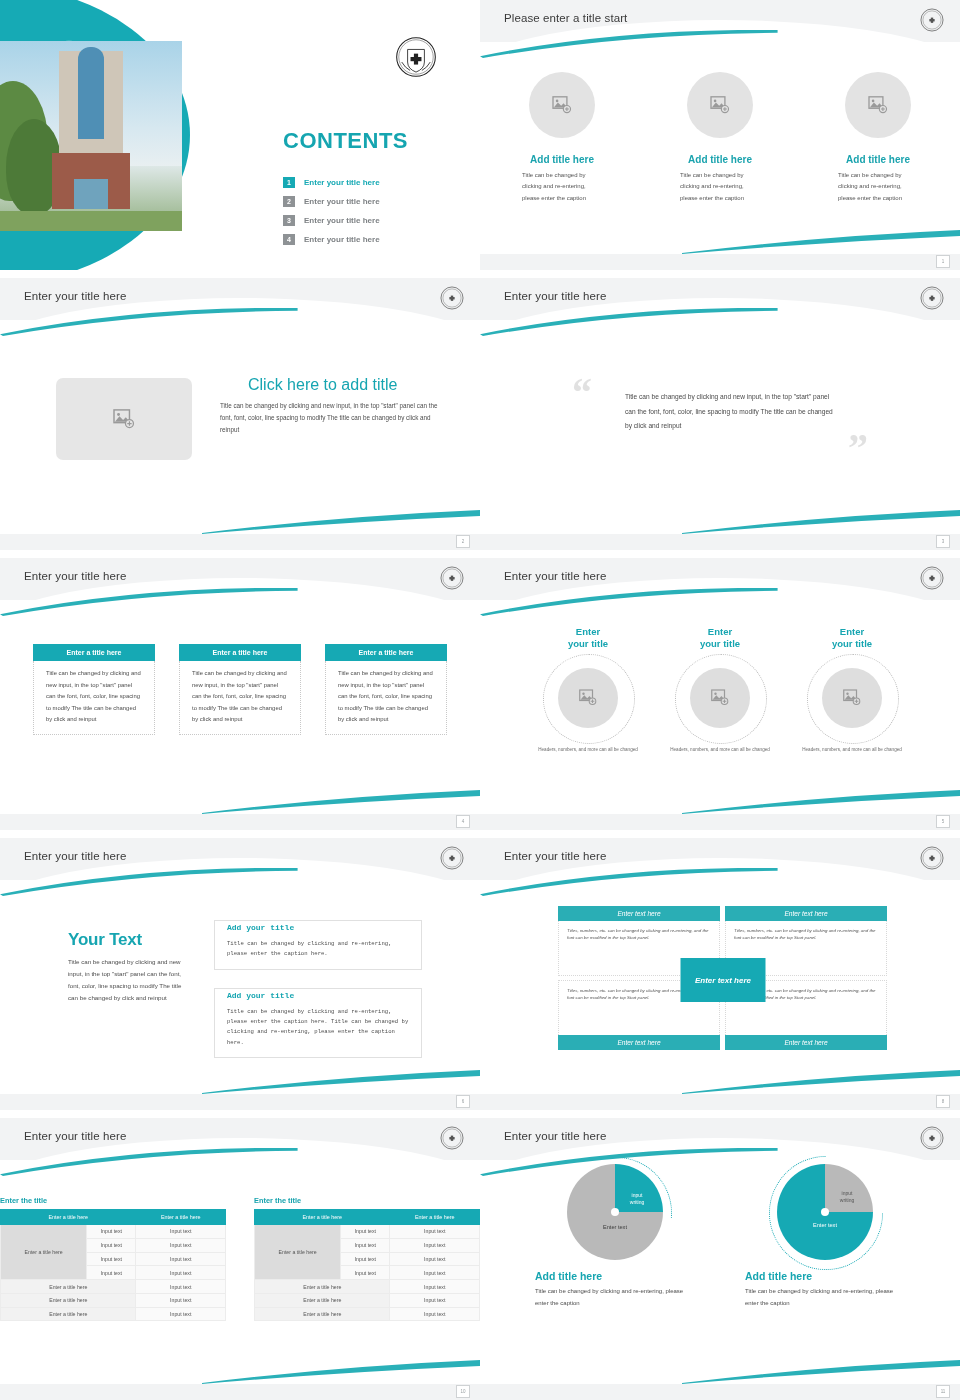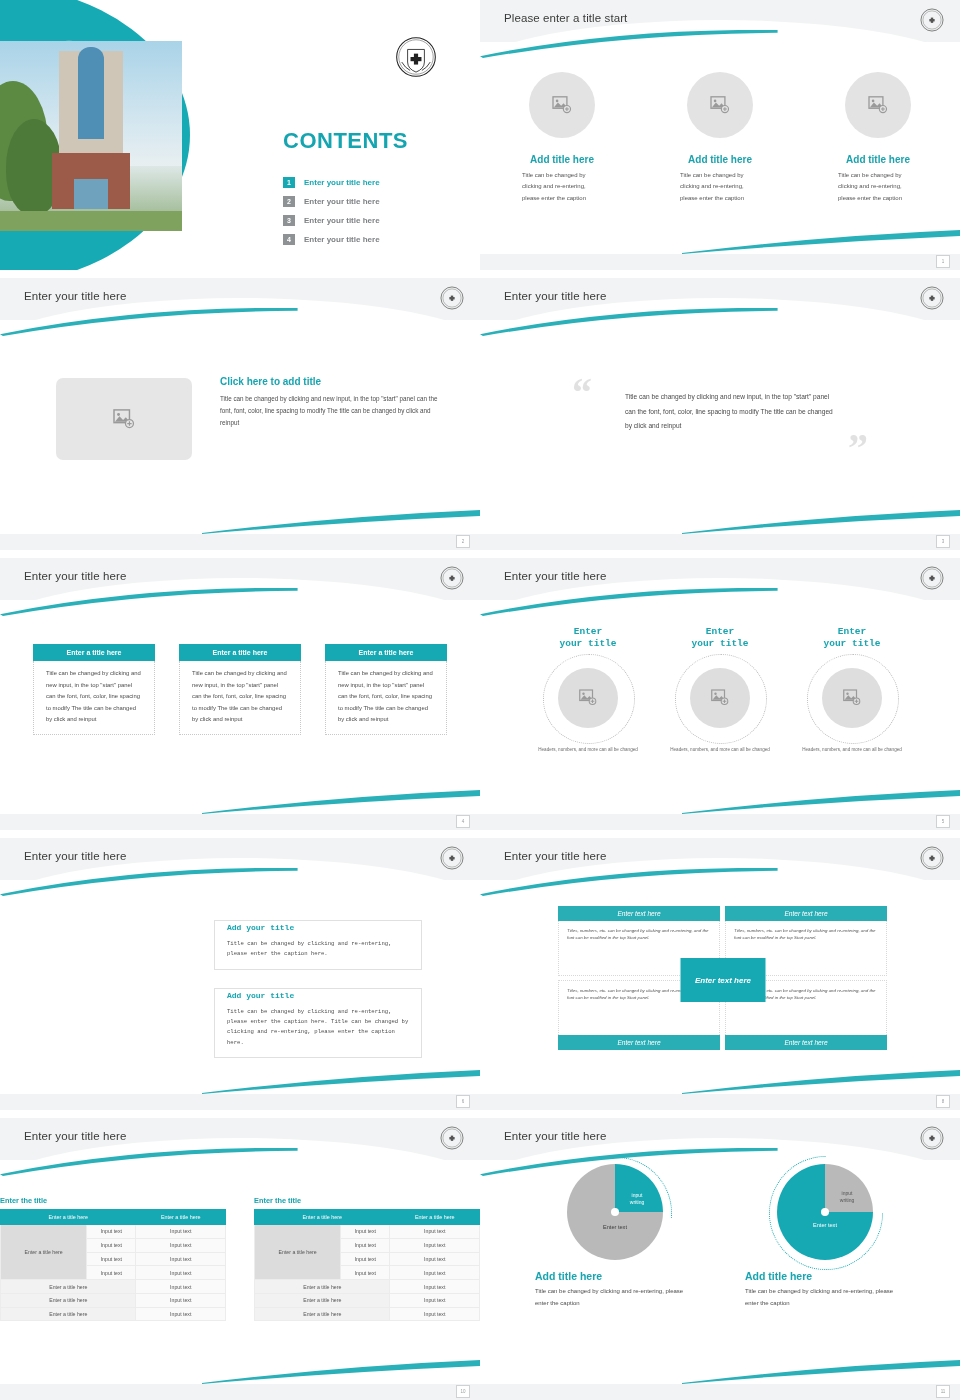--- a/index.html
+++ b/index.html
@@ -49,38 +49,38 @@
   .circ{width:66px;height:66px;border-radius:50%;background:#e3e3e3;display:flex;align-items:center;justify-content:center;}
   .imgico{width:20px;height:18px;}
   .col3{position:absolute;top:72px;left:0;width:100%;display:flex;justify-content:center;gap:66px;}
   .col3 .c{width:92px;display:flex;flex-direction:column;align-items:center;}
   .c-title{margin-top:16px;font-size:10px;font-weight:bold;color:#1aa3ae;}
   .c-desc{margin-top:5px;font-size:6px;line-height:1.9;color:#555;text-align:left;width:80px;}
 
   
   .imgbox{position:absolute;left:56px;top:100px;width:136px;height:82px;background:#e6e6e6;border-radius:7px;display:flex;align-items:center;justify-content:center;}
   .s3txt{position:absolute;left:220px;top:98px;width:222px;}
-  .s3-h{font-size:10px;font-weight:bold;color:#16a5b1;}
+  .s3-h{font-size:16px;font-weight:normal;color:#16a5b1;margin-left:28px;}
   .s3-p{margin-top:6px;font-size:6.3px;line-height:1.92;color:#4d4d4d;}
 
   
   .qmark{position:absolute;font-size:40px;line-height:1;color:#e1e1e1;font-family:"Liberation Serif",serif;font-weight:bold;}
   .q-text{position:absolute;left:145px;top:112px;width:210px;font-size:6.6px;line-height:2.2;color:#4a4a4a;}
 
   
   .bcards{position:absolute;top:86px;left:0;width:100%;display:flex;justify-content:center;gap:24px;}
   .bcard{width:122px;}
   .bcard .bar{height:17px;background:#16a9b4;color:#fff;font-size:7px;font-weight:bold;display:flex;align-items:center;justify-content:center;}
   .bcard .bd{border-left:1px dotted #c8c8c8;border-right:1px dotted #c8c8c8;border-bottom:1px dotted #c8c8c8;padding:7px 12px 8px;
              font-size:5.9px;line-height:1.95;color:#4d4d4d;}
 
   
   .rings{position:absolute;top:68px;left:0;width:100%;display:flex;justify-content:center;gap:20px;}
   .ring{width:112px;display:flex;flex-direction:column;align-items:center;}
-  .ring-h{font-size:9.5px;font-weight:bold;color:#16a5b1;text-align:center;line-height:1.25;font-family:Liberation Mono, monospace;}
+  .ring-h{font-size:9.5px;font-weight:bold;color:#16a5b1;text-align:center;line-height:1.25;}
   .ring-wrap{position:relative;margin-top:4px;width:98px;height:88px;display:flex;align-items:center;justify-content:center;}
   .ring-out{position:absolute;left:4px;top:0;width:90px;height:88px;border:1px dotted #bdbdbd;border-radius:50%;}
   .ring-in{width:60px;height:60px;border-radius:50%;background:#dedede;display:flex;align-items:center;justify-content:center;}
   .ring-cap{margin-top:4px;font-size:4.6px;line-height:1.7;color:#6d6d6d;text-align:center;}
 
   
   .s7-left{position:absolute;left:68px;top:92px;width:122px;}
   .s7-h{font-size:17px;font-weight:bold;color:#16a5b1;letter-spacing:-.2px;}
   .s7-p{margin-top:6px;font-size:6.2px;line-height:1.95;color:#4d4d4d;}
   .s7-right{position:absolute;left:214px;top:82px;width:208px;font-family:Liberation Mono, monospace;}
@@ -436,20 +436,24 @@
       <rect x="45" y="40" width="10" height="22" fill="#555"></rect>
         <rect x="39" y="46" width="22" height="10" fill="#555"></rect>
       </svg>
     <svg class="topsweep" viewBox="0 0 300 30" preserveAspectRatio="none">
       <path d="M0 28 Q140 -2 300 0 L300 3 Q145 4 3 30 Z" fill="#2ab0b8"></path>
       </svg>
     <svg class="botsweep" viewBox="0 0 280 26" preserveAspectRatio="none">
       <path d="M280 2 Q140 8 0 25 L0 26 Q140 14 280 8 Z" fill="#2ab0b8"></path>
       </svg>
 
+    <div class="s7-left">
+      <div class="s7-h">Your Text</div>
+      <div class="s7-p">Title can be changed by clicking and new input, in the top "start" panel can the font, font, color, line spacing to modify The title can be changed by click and reinput</div>
+    </div>
     <div class="s7-right">
       <div class="s7-card">
         <span class="h">Add your title</span>
         <div class="p">Title can be changed by clicking and re-entering, please enter the caption here.</div>
       </div>
       <div class="s7-card">
         <span class="h">Add your title</span>
         <div class="p">Title can be changed by clicking and re-entering, please enter the caption here. Title can be changed by clicking and re-entering, please enter the caption here.</div>
       </div>
     </div>

